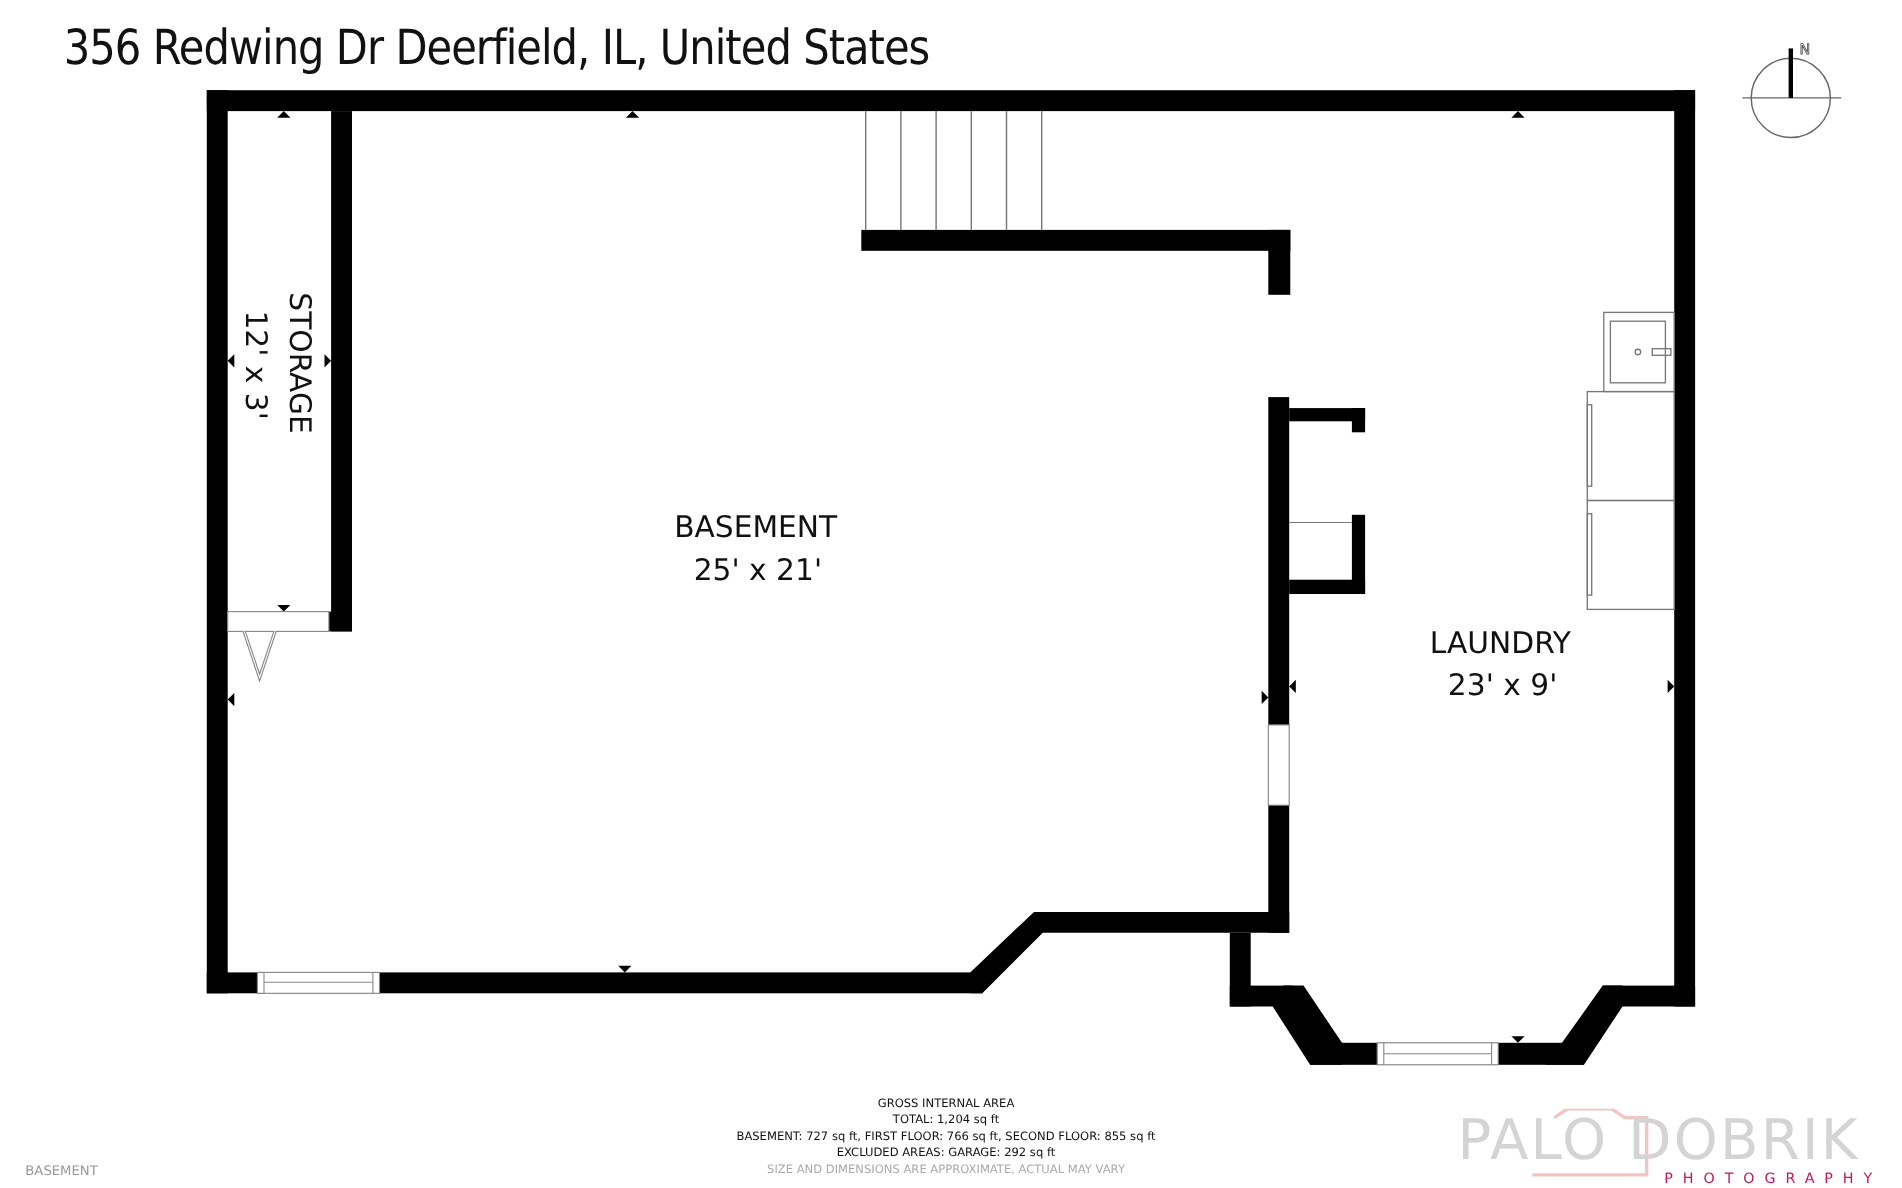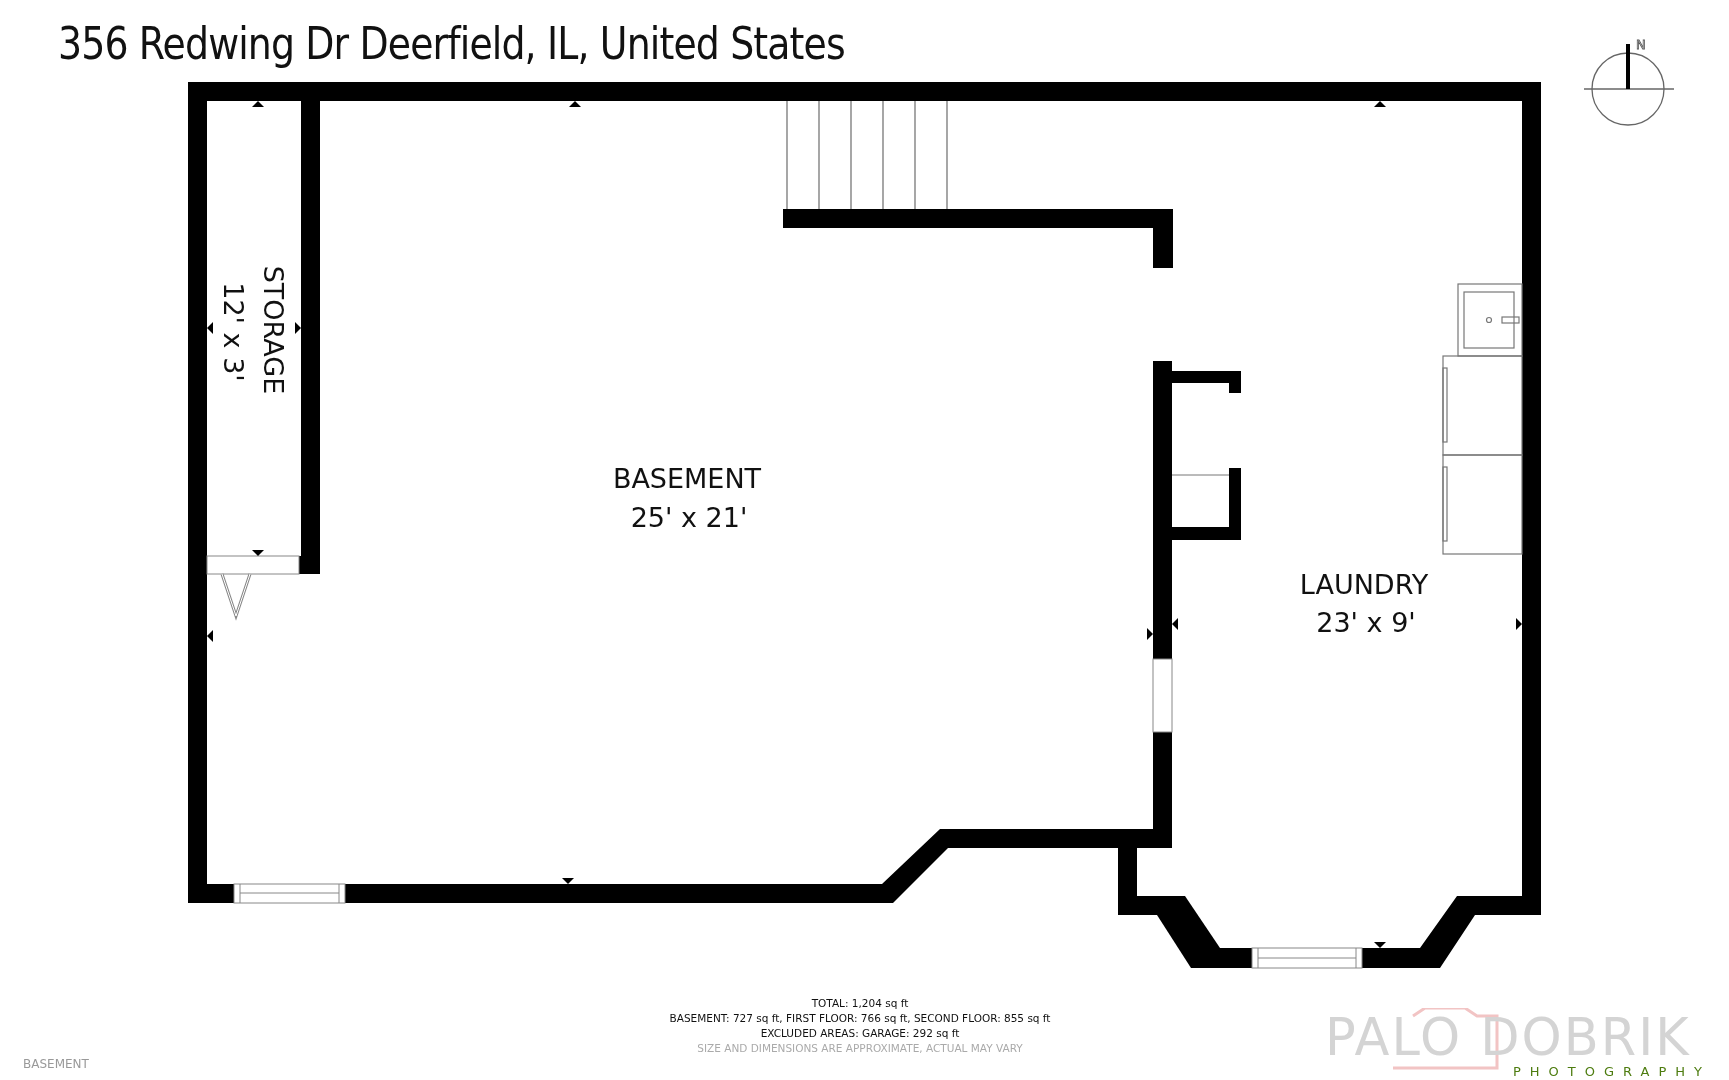--- a/index.html
+++ b/index.html
@@ -5,21 +5,21 @@
     html, body { margin: 0; padding: 0; background: #ffffff; }
     body { width: 1729px; height: 1080px; position: relative; overflow: hidden; font-family: "DejaVu Sans", sans-serif; }
     .title { position: absolute; left: 58px; top: 18px; font-size: 44px; color: #111; font-family: "DejaVu Sans", sans-serif; letter-spacing: -1px; transform: scaleX(0.86); transform-origin: left top; white-space: nowrap; }
     svg.plan { position: absolute; left: 0; top: 0; }
     .room-label { font-family: "DejaVu Sans", sans-serif; fill: #111; }
     .footer { position: absolute; left: 600px; width: 520px; top: 996px; text-align: center; font-family: "DejaVu Sans", sans-serif; font-size: 10.5px; line-height: 15px; color: #111; }
     .footer .muted { color: #aaaaaa; }
     .floor-name { position: absolute; left: 23px; top: 1057px; font-size: 12px; color: #999; font-family: "DejaVu Sans", sans-serif; }
     .logo { position: absolute; left: 1325px; top: 1008px; width: 400px; height: 70px; }
     .logo-main { position: absolute; left: 0; top: 0; font-size: 51px; color: #d4d4d4; font-family: "DejaVu Sans", sans-serif; letter-spacing: 2px; white-space: nowrap; }
-    .logo-sub { position: absolute; left: 188px; top: 56px; font-size: 13px; color: #4d7c0f; letter-spacing: 9px; font-family: "DejaVu Sans", sans-serif; white-space: nowrap; }
+    .logo-sub { position: absolute; left: 188px; top: 56px; font-size: 13px; color: #be185d; letter-spacing: 9px; font-family: "DejaVu Sans", sans-serif; white-space: nowrap; }
   </style>
 </head>
 <body>
 
 <div class="title">356 Redwing Dr Deerfield, IL, United States</div>
 
 <svg class="plan" width="1729" height="1080" viewBox="0 0 1729 1080">
 
   <g>
     <circle cx="1628" cy="89" r="36" fill="none" stroke="#666" stroke-width="1.3"></circle>
@@ -137,20 +137,21 @@
     <text class="room-label" transform="translate(264,330) rotate(90)" font-size="27" text-anchor="middle">STORAGE</text>
     <text class="room-label" transform="translate(224,332) rotate(90)" font-size="27" text-anchor="middle">12' x 3'</text>
   </g>
   <g>
     <text class="room-label" x="1364" y="594" font-size="27" text-anchor="middle">LAUNDRY</text>
     <text class="room-label" x="1366" y="632" font-size="27" text-anchor="middle">23' x 9'</text>
   </g>
 </svg>
 
 <div class="footer">
+  <div>GROSS INTERNAL AREA</div>
   <div>TOTAL: 1,204 sq ft</div>
   <div>BASEMENT: 727 sq ft, FIRST FLOOR: 766 sq ft, SECOND FLOOR: 855 sq ft</div>
   <div>EXCLUDED AREAS: GARAGE: 292 sq ft</div>
   <div class="muted">SIZE AND DIMENSIONS ARE APPROXIMATE, ACTUAL MAY VARY</div>
 </div>
 
 <div class="floor-name">BASEMENT</div>
 
 <div class="logo">
   <svg width="400" height="70" style="position:absolute;left:0;top:0">

